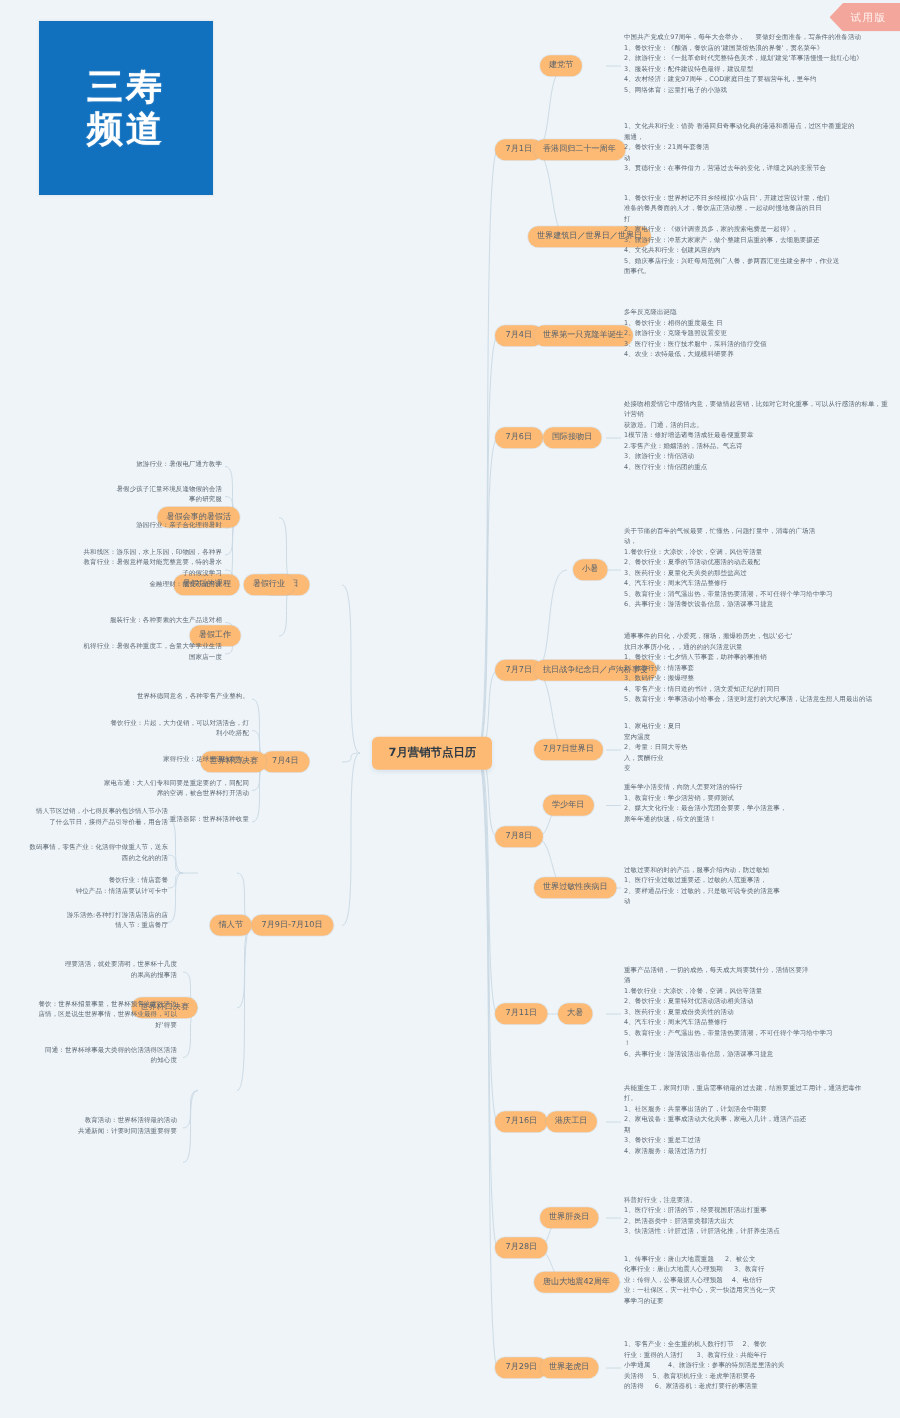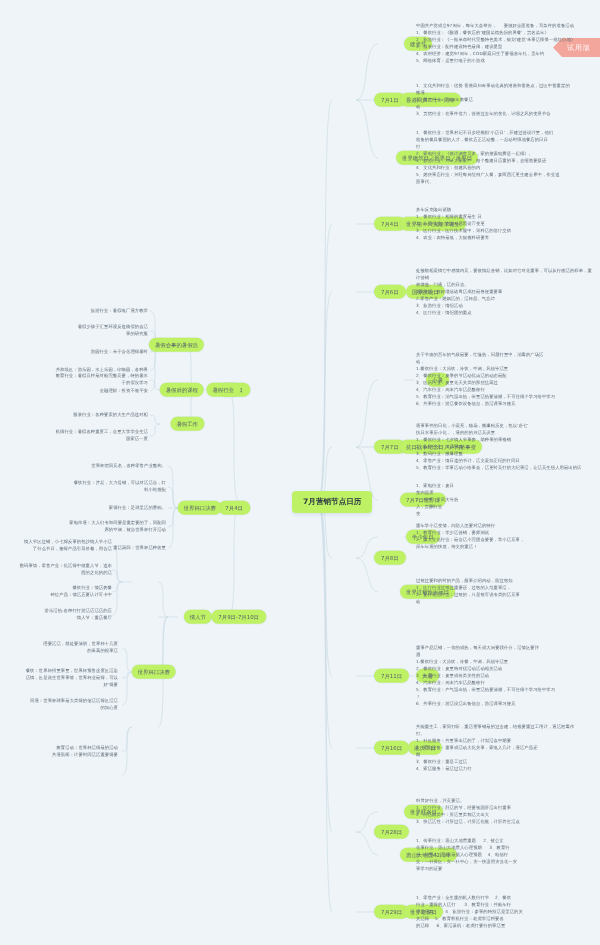--- a/index.html
+++ b/index.html
@@ -26,31 +26,29 @@
     text-shadow:0 0 1px rgba(255,255,255,.4);
   }
 
   
   .badge{
     position:absolute;right:0;top:2px;height:19px;
     background:#f3a79c;color:#fff4f1;font-size:7px;
     display:flex;align-items:center;justify-content:center;
     padding:0 9px 0 14px;letter-spacing:1px;
     clip-path:polygon(9px 0,100% 0,100% 100%,9px 100%,0 50%);
-    margin-top:36px;
   }
 
   
   .node{
-    position:absolute;background:#bef264;border-radius:9px;
+    position:absolute;background:#fdba74;border-radius:9px;
     color:#4b5560;font-size:5.6px;line-height:1.55;
     padding:3px 6px;white-space:nowrap;
     box-shadow:0 0 0 .5px rgba(150,170,185,.20);
     transform:translateY(-50%);
-    margin-left:44px;
   }
   .node.root{
     font-size:7.6px;font-weight:bold;color:#2d3a46;
     padding:5px 11px;border-radius:4px;
     box-shadow:0 1px 3px rgba(120,150,175,.18);
   }
   .node.date{font-size:5.4px;color:#55606c;padding:3px 7px;}
   .node.topic{font-size:5.4px;color:#55606c;}
 
   
@@ -163,20 +161,24 @@
       <path d="M122 582 C112 582 122 592 112 592"></path>
       <path d="M122 582 C112 582 122 615 112 615"></path>
       <path d="M132 672 C122 672 132 648 122 648"></path>
       <path d="M132 672 C122 672 132 678 122 678"></path>
       <path d="M132 672 C122 672 132 705 122 705"></path>
       <path d="M132 727 C122 727 132 752 122 752"></path>
       <path d="M132 727 C122 727 132 775 122 775"></path>
     </g>
   </svg>
 
+  <div class="logo">
+    <span>三寿</span>
+    <span>频道</span>
+  </div>
 
   <div class="badge">试用版</div>
 
   <div class="node root" style="left:248px;top:502px;">7月营销节点日历</div>
 
   <div class="node date" style="left:330px;top:100px;">7月1日</div>
   <div class="node date" style="left:330px;top:224px;">7月4日</div>
   <div class="node date" style="left:330px;top:292px;">7月6日</div>
   <div class="node date" style="left:330px;top:447px;">7月7日</div>
   <div class="node date" style="left:330px;top:558px;">7月8日</div>

